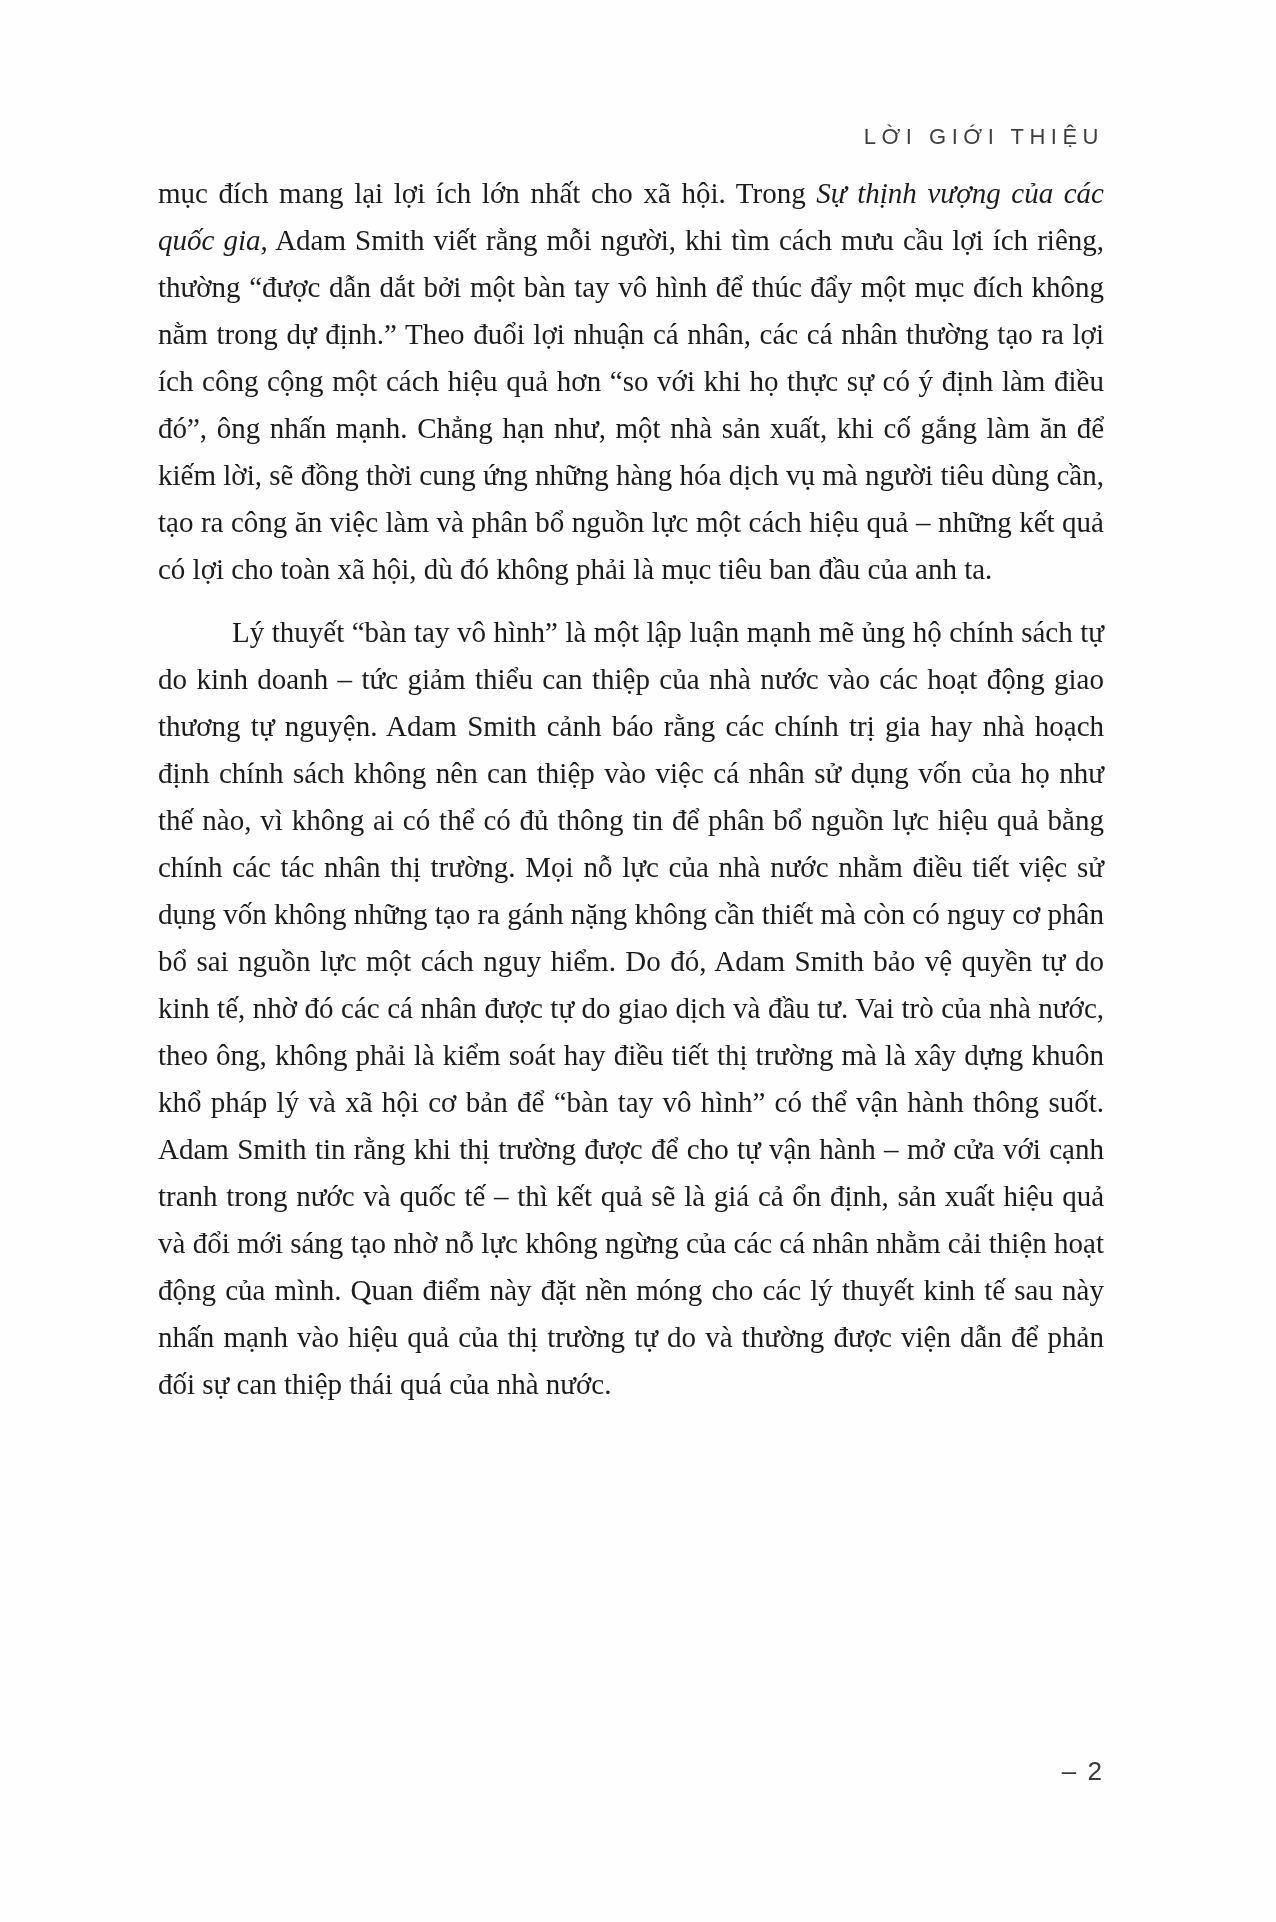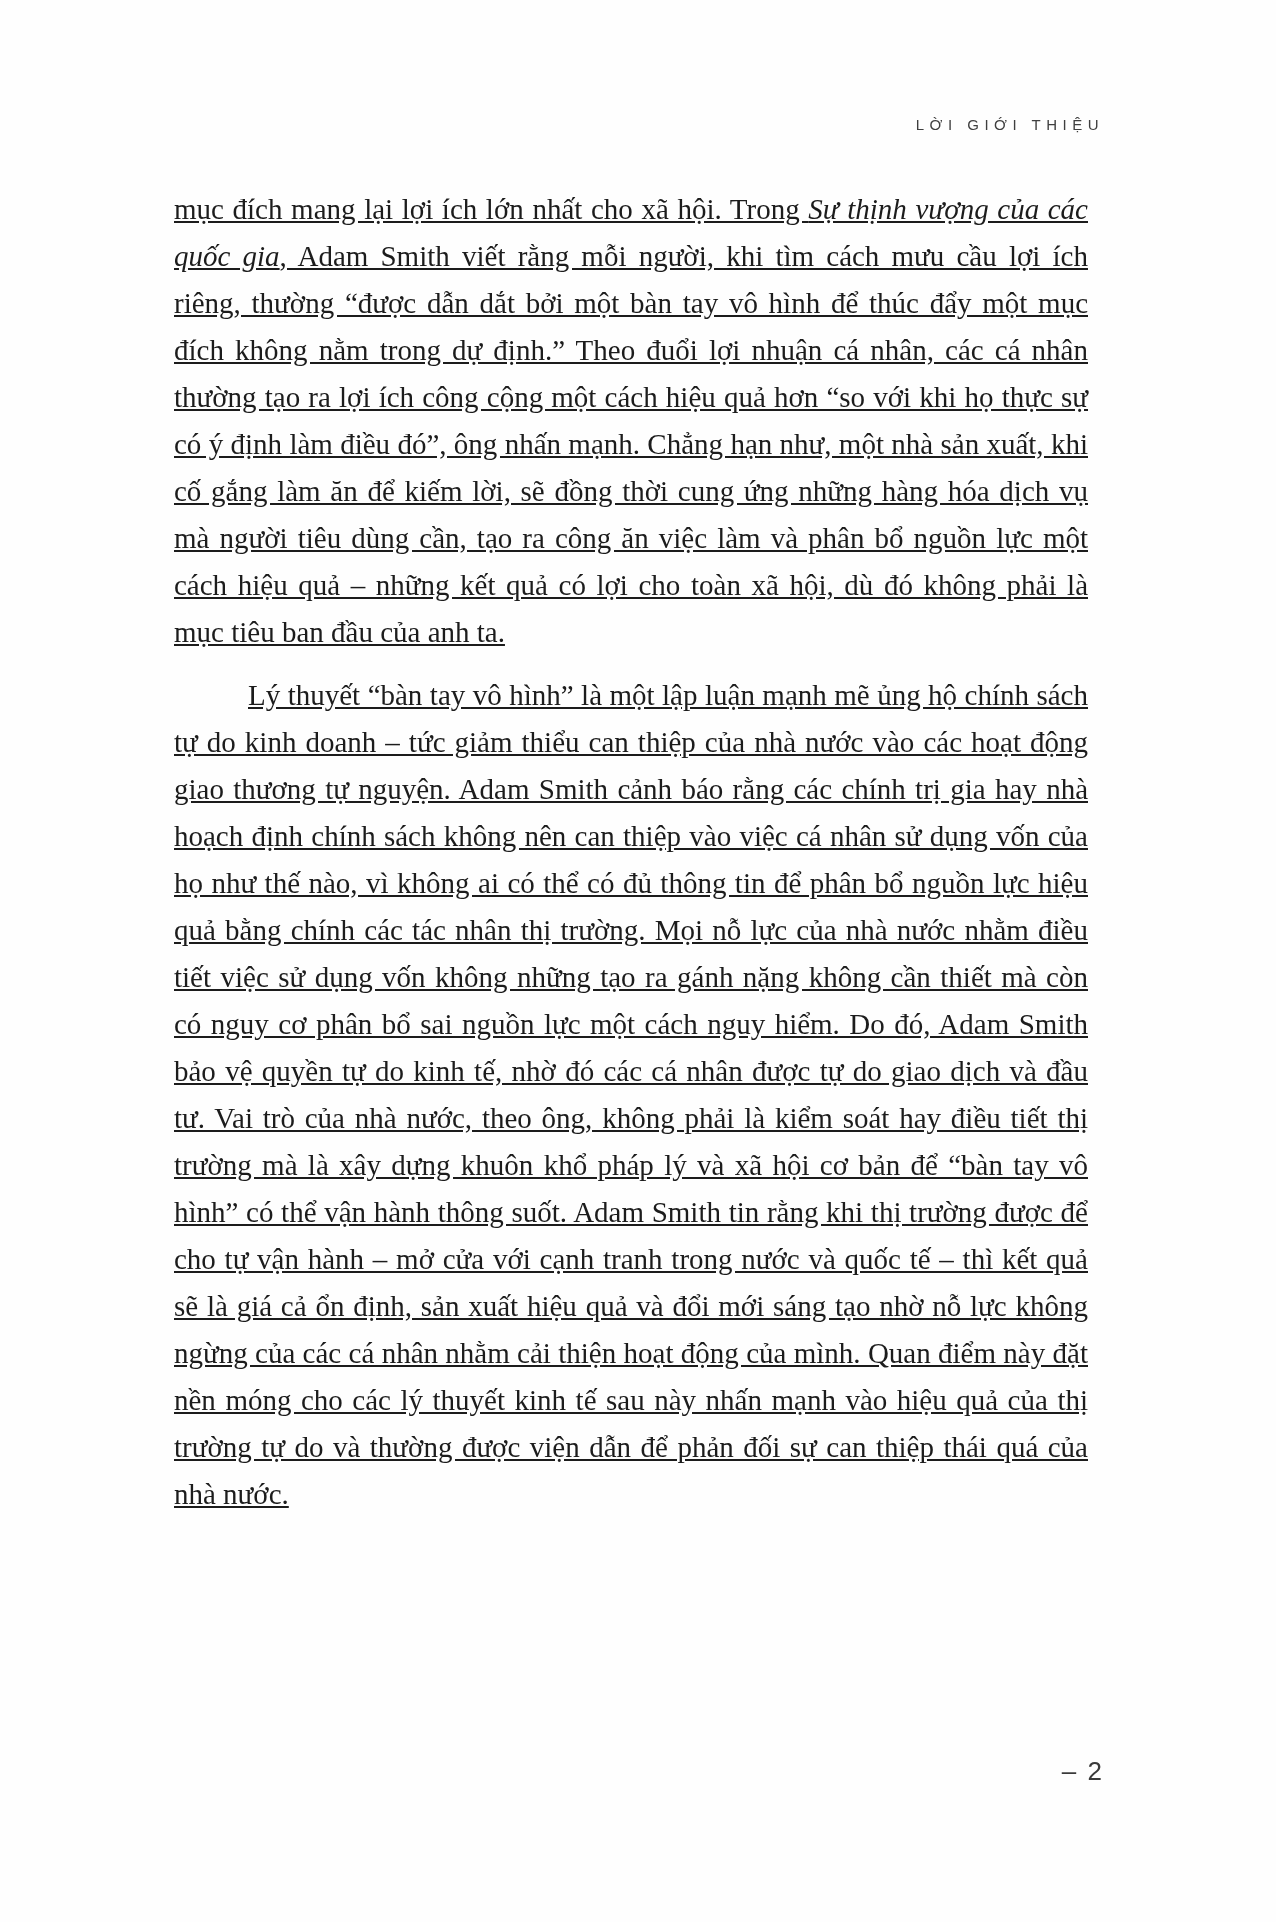--- a/index.html
+++ b/index.html
@@ -11,42 +11,41 @@
     position: relative;
     width: 1276px;
     height: 1922px;
     background: #fefefe;
     overflow: hidden;
     font-family: "Liberation Serif", serif;
     color: #1c1c1c;
   }
   .running-head {
     position: absolute;
-    top: 116px;
+    top: 124px;
     right: 172px;
     font-family: "Liberation Sans", sans-serif;
-    font-size: 15px;
+    font-size: 22px;
     letter-spacing: 5.5px;
     color: #3f3f3f;
     white-space: nowrap;
   }
   .body-text {
     position: absolute;
     top: 170px;
     left: 158px;
     width: 946px;
     font-size: 29px;
     line-height: 47px;
     text-align: justify;
     color: #1c1c1c;
   }
   .body-text p {
-    margin: 16px;
+    margin: 0;
     padding: 0;
-    text-decoration: underline;
   }
   .body-text p.indent {
     text-indent: 74px;
     margin-top: 16px;
   }
   .body-text em {
     font-style: italic;
   }
   .page-number {
     position: absolute;

